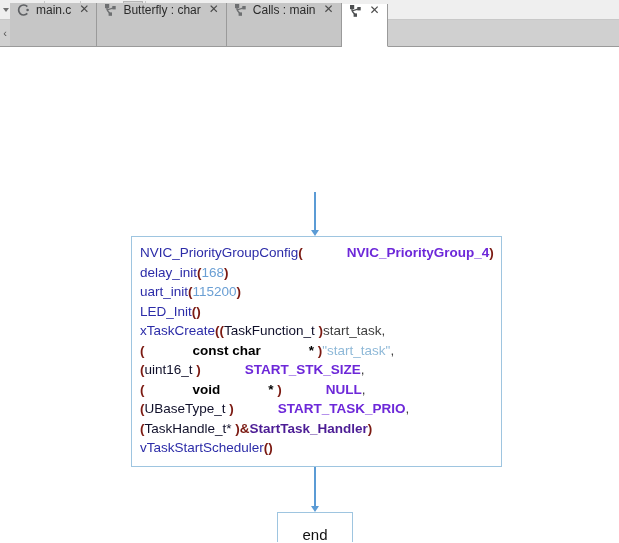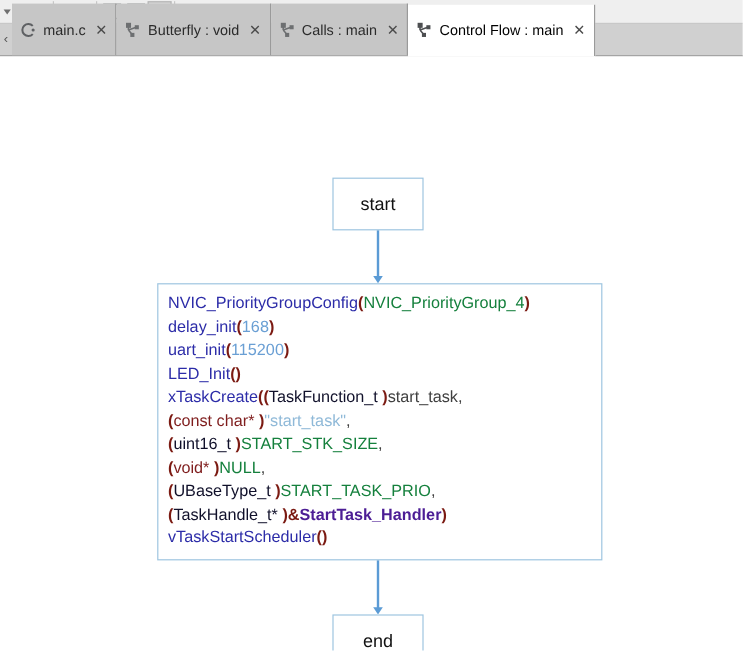--- a/index.html
+++ b/index.html
@@ -77,21 +77,21 @@
     height: 26px;
     display: flex;
     align-items: center;
     justify-content: center;
     color: #555;
     font-size: 11px;
   }
   .tab {
     height: 43px;
     display: flex;
-    align-items: center;
+    align-items: flex-start;
     padding: 0 7px 0 6px;
     background: #c6c6c6;
     border-right: 1px solid #9a9a9a;
     box-sizing: border-box;
     font-size: 12px;
     color: #2b2b2b;
     gap: 6px;
     white-space: nowrap;
   }
   .tab.active {
@@ -140,22 +140,22 @@
     white-space: pre;
     color: #14149b;
     font-family: "Liberation Sans", sans-serif;
   }
   .code-line { height: 19.5px; }
 
   
   .fn      { color: #2c2ca8; }
   .num     { color: #6a9fd4; margin-top: 14px; }
   .pn      { color: #7b1a12; font-weight: bold; }   
-  .macro   { color: #15803d; font-weight: normal; }
-  .kw      { color: #7f1d1d; font-weight: normal; }
+  .macro   { color: #6d28d9; font-weight: bold; padding-left: 44px; }
+  .kw      { color: #000000; font-weight: bold; padding-left: 48px; }
   .str     { color: #8fb9d8; }
   .type    { color: #10102a; }
   .plain   { color: #404040; }
   .hdl     { color: #4c1d95; font-weight: bold; }
 
   
   .conn {
     position: absolute;
     background: #5b9bd5;
     width: 2px;
@@ -239,21 +239,21 @@
     <span class="tab-close">✕</span>
   </div>
 
   <div class="tab">
     <svg class="tab-icon" viewBox="0 0 14 14">
       <path d="M4 3.5 L4 7 M4 7 L10.5 4.8 M4 7 L7 10.5" stroke="#6d6f71" stroke-width="1.3" fill="none"></path>
       <rect x="2" y="1" width="4.2" height="4.2" fill="#6d6f71"></rect>
       <rect x="9.3" y="3" width="3.4" height="3.4" fill="#6d6f71"></rect>
       <rect x="5.6" y="9.4" width="3.4" height="3.4" fill="#6d6f71"></rect>
     </svg>
-    <span class="tab-label">Butterfly : void</span>
+    <span class="tab-label">Butterfly : char</span>
     <span class="tab-close">✕</span>
   </div>
 
   <div class="tab">
     <svg class="tab-icon" viewBox="0 0 14 14">
       <path d="M4 3.5 L4 7 M4 7 L10.5 4.8 M4 7 L7 10.5" stroke="#6d6f71" stroke-width="1.3" fill="none"></path>
       <rect x="2" y="1" width="4.2" height="4.2" fill="#6d6f71"></rect>
       <rect x="9.3" y="3" width="3.4" height="3.4" fill="#6d6f71"></rect>
       <rect x="5.6" y="9.4" width="3.4" height="3.4" fill="#6d6f71"></rect>
     </svg>
@@ -261,30 +261,26 @@
     <span class="tab-close">✕</span>
   </div>
 
   <div class="tab active">
     <svg class="tab-icon" viewBox="0 0 14 14">
       <path d="M4 3.5 L4 7 M4 7 L10.5 4.8 M4 7 L7 10.5" stroke="#4d4f51" stroke-width="1.3" fill="none"></path>
       <rect x="2" y="1" width="4.2" height="4.2" fill="#4d4f51"></rect>
       <rect x="9.3" y="3" width="3.4" height="3.4" fill="#4d4f51"></rect>
       <rect x="5.6" y="9.4" width="3.4" height="3.4" fill="#4d4f51"></rect>
     </svg>
-    <span class="tab-label">Control Flow : main</span>
     <span class="tab-close">✕</span>
   </div>
 </div>
 
 <div id="canvas">
 
-  <div class="node terminal" style="left:277px; top:101px; width:76px; height:44px;">
-    <span>start</span>
-  </div>
 
   <div class="conn" style="left:314px; top:145px; height:40px;"></div>
   <div class="arrowhead" style="left:311px; top:183px;"></div>
 
   <div class="node code-node" id="code-node" style="left:131px; top:189px; width:371px; height:231px;"><div class="code-line"><span class="fn">NVIC_PriorityGroupConfig</span><span class="pn">(</span><span class="macro">NVIC_PriorityGroup_4</span><span class="pn">)</span></div><div class="code-line"><span class="fn">delay_init</span><span class="pn">(</span><span class="num">168</span><span class="pn">)</span></div><div class="code-line"><span class="fn">uart_init</span><span class="pn">(</span><span class="num">115200</span><span class="pn">)</span></div><div class="code-line"><span class="fn">LED_Init</span><span class="pn">()</span></div><div class="code-line"><span class="fn">xTaskCreate</span><span class="pn">((</span><span class="type">TaskFunction_t </span><span class="pn">)</span><span class="plain">start_task,</span></div><div class="code-line"><span class="pn">(</span><span class="kw">const char</span><span class="kw">* </span><span class="pn">)</span><span class="str">"start_task"</span><span class="plain">,</span></div><div class="code-line"><span class="pn">(</span><span class="type">uint16_t </span><span class="pn">)</span><span class="macro">START_STK_SIZE</span><span class="plain">,</span></div><div class="code-line"><span class="pn">(</span><span class="kw">void</span><span class="kw">* </span><span class="pn">)</span><span class="macro">NULL</span><span class="plain">,</span></div><div class="code-line"><span class="pn">(</span><span class="type">UBaseType_t </span><span class="pn">)</span><span class="macro">START_TASK_PRIO</span><span class="plain">,</span></div><div class="code-line"><span class="pn">(</span><span class="type">TaskHandle_t*</span><span class="pn"> )&amp;</span><span class="hdl">StartTask_Handler</span><span class="pn">)</span></div><div class="code-line"><span class="fn">vTaskStartScheduler</span><span class="pn">()</span></div></div>
 
   <div class="conn" style="left:314px; top:420px; height:41px;"></div>
   <div class="arrowhead" style="left:311px; top:459px;"></div>
 
   <div class="node terminal" style="left:277px; top:465px; width:76px; height:44px;">

